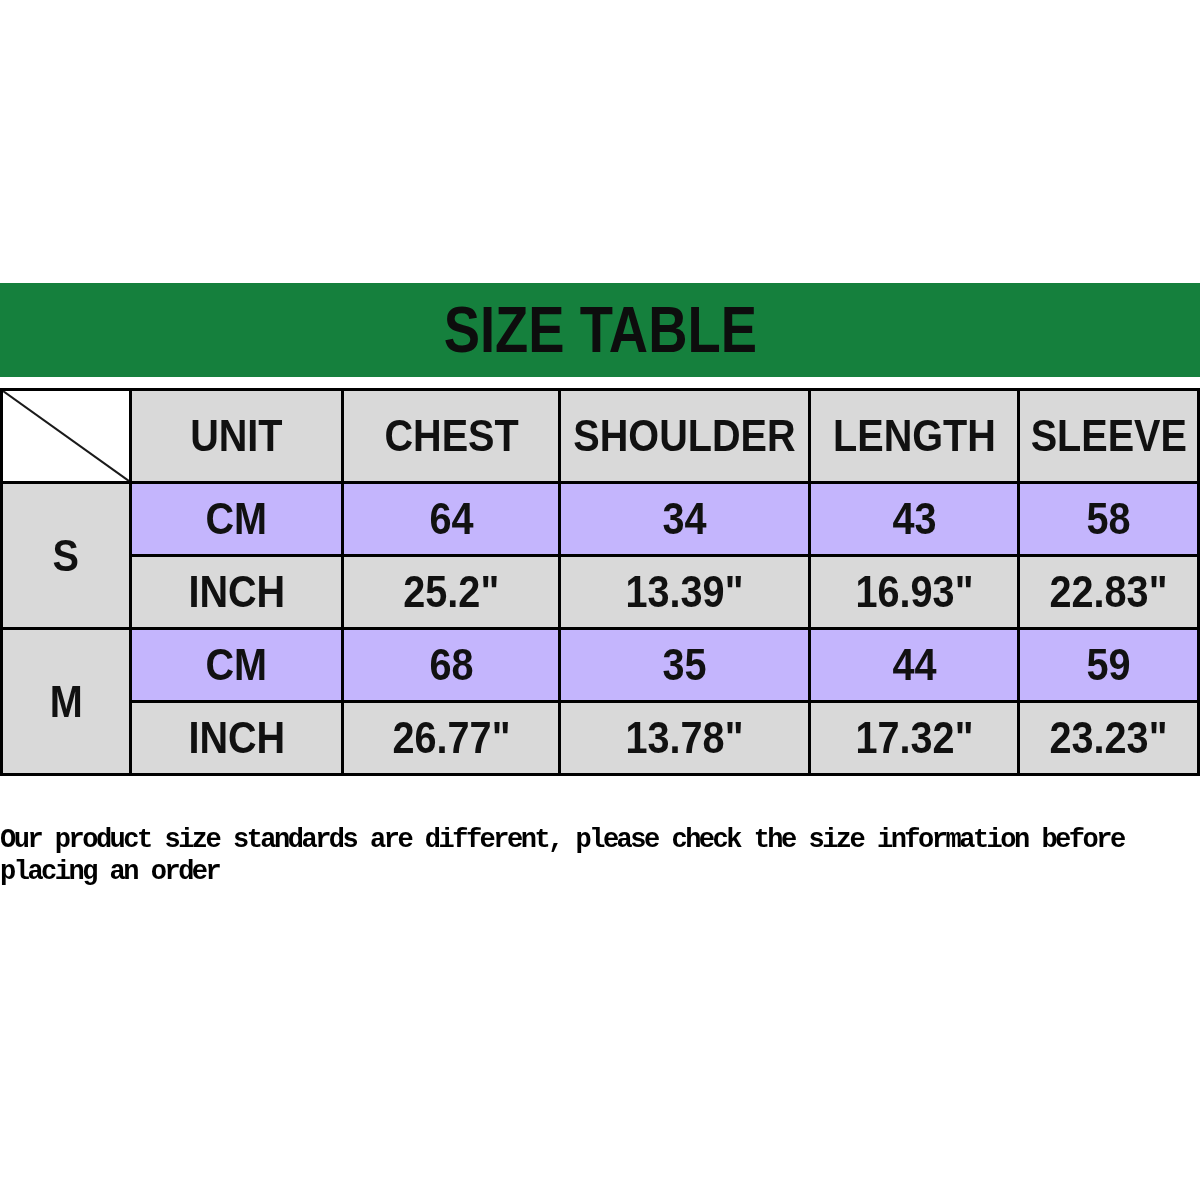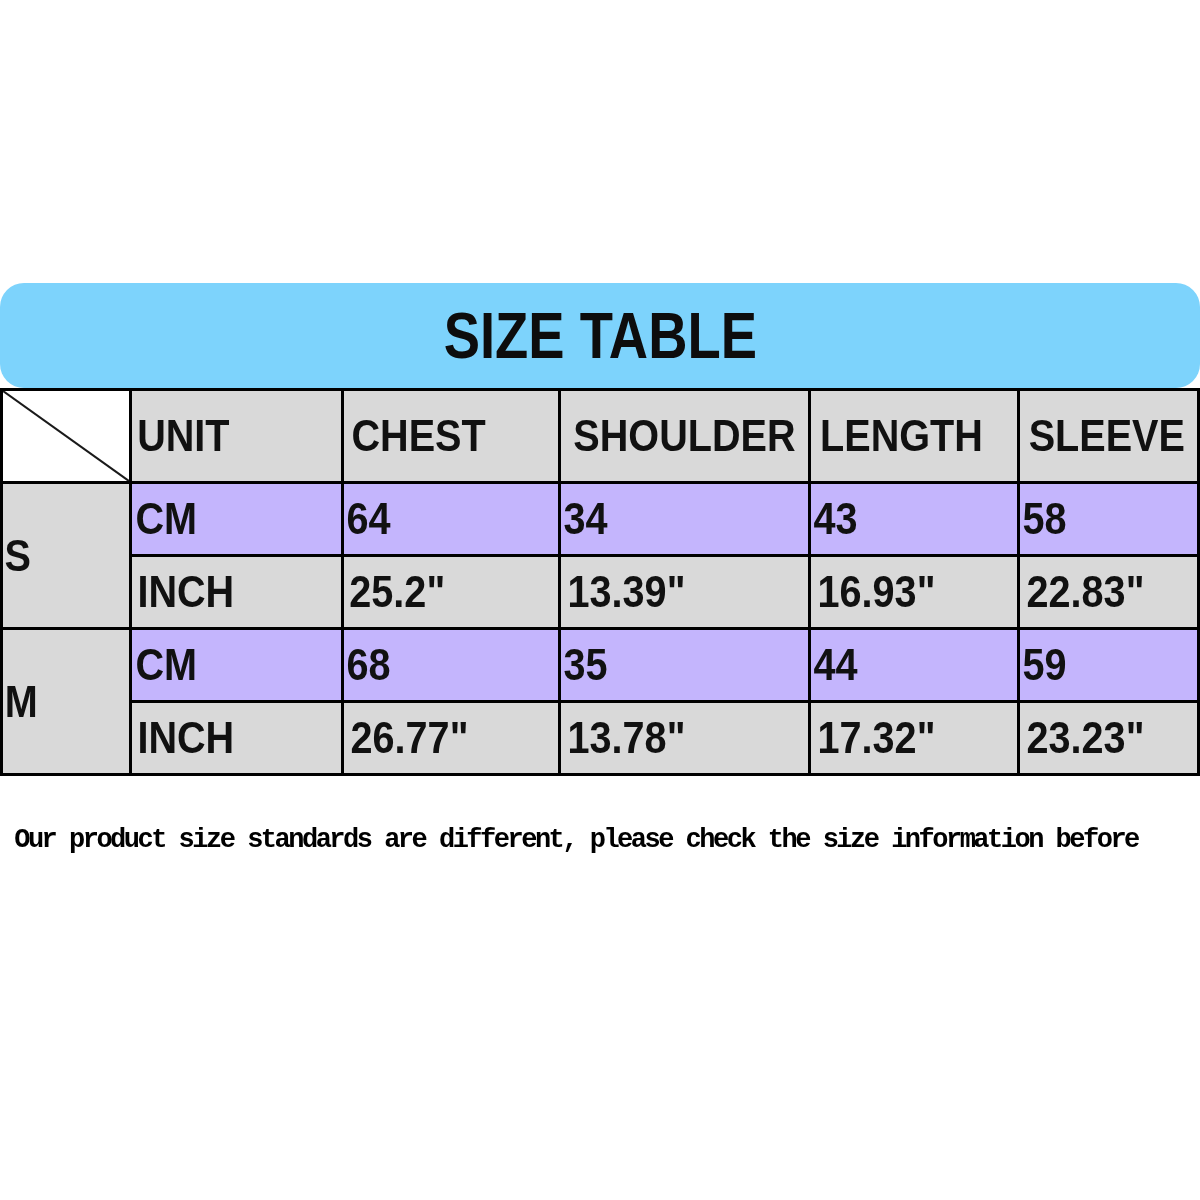--- a/index.html
+++ b/index.html
@@ -13,47 +13,46 @@
     height: 1200px;
     background: #ffffff;
     overflow: hidden;
     font-family: "Liberation Sans", sans-serif;
   }
   .title-bar {
     position: absolute;
     top: 283px;
     left: 0;
     width: 1200px;
-    height: 105px;
-    background: #7dd3fc;
+    height: 94px;
+    background: #15803d;
     display: flex;
     align-items: center;
     justify-content: center;
-    border-radius: 24px;
   }
   .title-text {
     font-size: 64px;
     font-weight: bold;
     color: #0d0d0d;
     white-space: nowrap;
     transform: scaleX(0.85);
     transform-origin: center;
     letter-spacing: 0px;
   }
   table.size-table {
     position: absolute;
     top: 388px;
     left: 0;
     border-collapse: collapse;
     table-layout: fixed;
   }
   .size-table td, .size-table th {
     border: 3px solid #000000;
     padding: 0;
-    text-align: left;
+    text-align: center;
     vertical-align: middle;
     font-weight: bold;
     color: #111111;
   }
   .cell-text {
     display: inline-block;
     font-size: 44px;
     font-weight: bold;
     white-space: nowrap;
     transform: scaleX(0.9);
@@ -72,21 +71,20 @@
   .corner-wrap svg {
     width: 100%;
     height: 100%;
     display: block;
   }
   .note {
     position: absolute;
     top: 824px;
     left: 0;
     width: 1152px;
-    text-align: center;
     font-family: "Liberation Mono", monospace;
     font-weight: bold;
     font-size: 27px;
     letter-spacing: -2.5px;
     line-height: 32px;
     color: #000000;
   }
 </style>
 </head>
 <body>
@@ -149,15 +147,16 @@
       <td class="bg-gray"><span class="cell-text">26.77"</span></td>
       <td class="bg-gray"><span class="cell-text">13.78"</span></td>
       <td class="bg-gray"><span class="cell-text">17.32"</span></td>
       <td class="bg-gray"><span class="cell-text">23.23"</span></td>
     </tr>
   </tbody>
     </table>
 
   <div class="note">
     <div>Our product size standards are different, please check the size information before</div>
+    <div>placing an order</div>
   </div>
 
 </div>
 
 </body></html>

